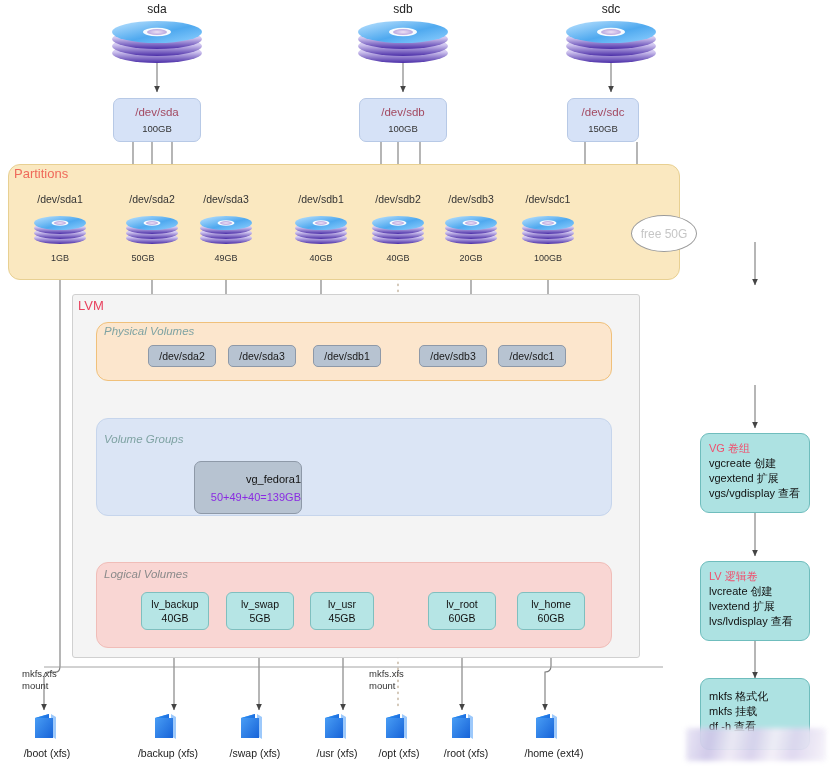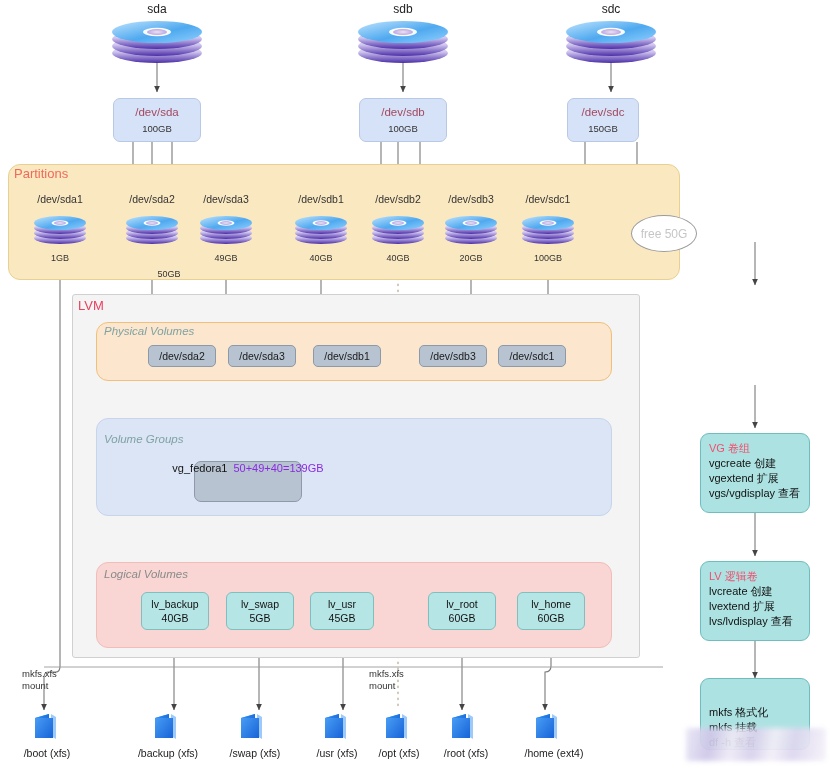--- a/index.html
+++ b/index.html
@@ -44,22 +44,22 @@
              border-radius:50%;background:#fff;display:flex;align-items:center;justify-content:center;
              font-size:12px;color:#c6c6c6;}
 
   
   .pvbox{position:absolute;box-sizing:border-box;background:#b7c3d1;border:1px solid #8e99a8;
          border-radius:5px;display:flex;align-items:center;justify-content:center;
          font-size:10.5px;color:#1a1a1a;height:22px;}
 
   
   .vgbox{position:absolute;box-sizing:border-box;background:#b7c3d1;border:1px solid #8e99a8;
-         border-radius:7px;display:flex;flex-direction:row;align-items:flex-start;
-         justify-content:center;gap:6px;height:41px;}
+         border-radius:7px;display:flex;flex-direction:column;align-items:flex-end;
+         justify-content:center;gap:6px;height:53px;}
   .vgbox .vg-name{font-size:11px;color:#111;}
   .vgbox .vg-calc{font-size:11px;color:#8a2be2;}
 
   
   .lvbox{position:absolute;box-sizing:border-box;background:#b6e5e5;border:1px solid #7fbfbf;
          border-radius:6px;display:flex;flex-direction:column;align-items:center;
          justify-content:center;gap:2px;height:38px;}
   .lvbox .lv-name{font-size:10.5px;color:#111;}
   .lvbox .lv-size{font-size:10.5px;color:#111;}
 
@@ -309,21 +309,21 @@
       <ellipse cx="27" cy="25" rx="26" ry="6" fill="url(#dgA)"></ellipse>
         <ellipse cx="27" cy="20" rx="26" ry="6" fill="url(#dgA)"></ellipse>
       <ellipse cx="27" cy="15" rx="26" ry="6" fill="url(#dgA)"></ellipse>
         <ellipse cx="27" cy="10" rx="26" ry="7" fill="url(#dgTop)"></ellipse>
       <ellipse cx="27" cy="10" rx="8.5" ry="2.8" fill="#ffffff" opacity=".95"></ellipse>
         <ellipse cx="27" cy="10" rx="6" ry="1.9" fill="url(#dgHub)"></ellipse>
     </svg>
   </div>
 
   <div class="part-size" style="left:25px;top:253px;width:70px;">1GB</div>
-  <div class="part-size" style="left:134px;top:253px;width:70px;margin-top:16px;">50GB</div>
+  <div class="part-size" style="left:108px;top:253px;width:70px;">50GB</div>
   <div class="part-size" style="left:191px;top:253px;width:70px;">49GB</div>
   <div class="part-size" style="left:286px;top:253px;width:70px;">40GB</div>
   <div class="part-size" style="left:363px;top:253px;width:70px;">40GB</div>
   <div class="part-size" style="left:436px;top:253px;width:70px;">20GB</div>
   <div class="part-size" style="left:513px;top:253px;width:70px;">100GB</div>
 
   <div id="free-node">free 50G</div>
 
   <div class="pvbox" style="left:148px;top:345px;width:68px;">/dev/sda2</div>
   <div class="pvbox" style="left:228px;top:345px;width:68px;">/dev/sda3</div>
@@ -443,21 +443,21 @@
     <div class="lg-line">vgs/vgdisplay 查看</div>
   </div>
 
   <div class="legend" style="left:700px;top:561px;width:110px;height:80px;">
     <div class="lg-head">LV 逻辑卷</div>
     <div class="lg-line">lvcreate 创建</div>
     <div class="lg-line">lvextend 扩展</div>
     <div class="lg-line">lvs/lvdisplay 查看</div>
   </div>
 
-  <div class="legend" style="left:700px;top:678px;width:110px;height:72px;padding-top:26px;">
+  <div class="legend" style="left:700px;top:678px;width:110px;height:72px;padding-top:10px;">
     <div class="lg-line">mkfs 格式化</div>
     <div class="lg-line">mkfs 挂载</div>
     <div class="lg-line">df -h 查看</div>
   </div>
 
   <div id="watermark"></div>
 
 </div>
 
 </body></html>

